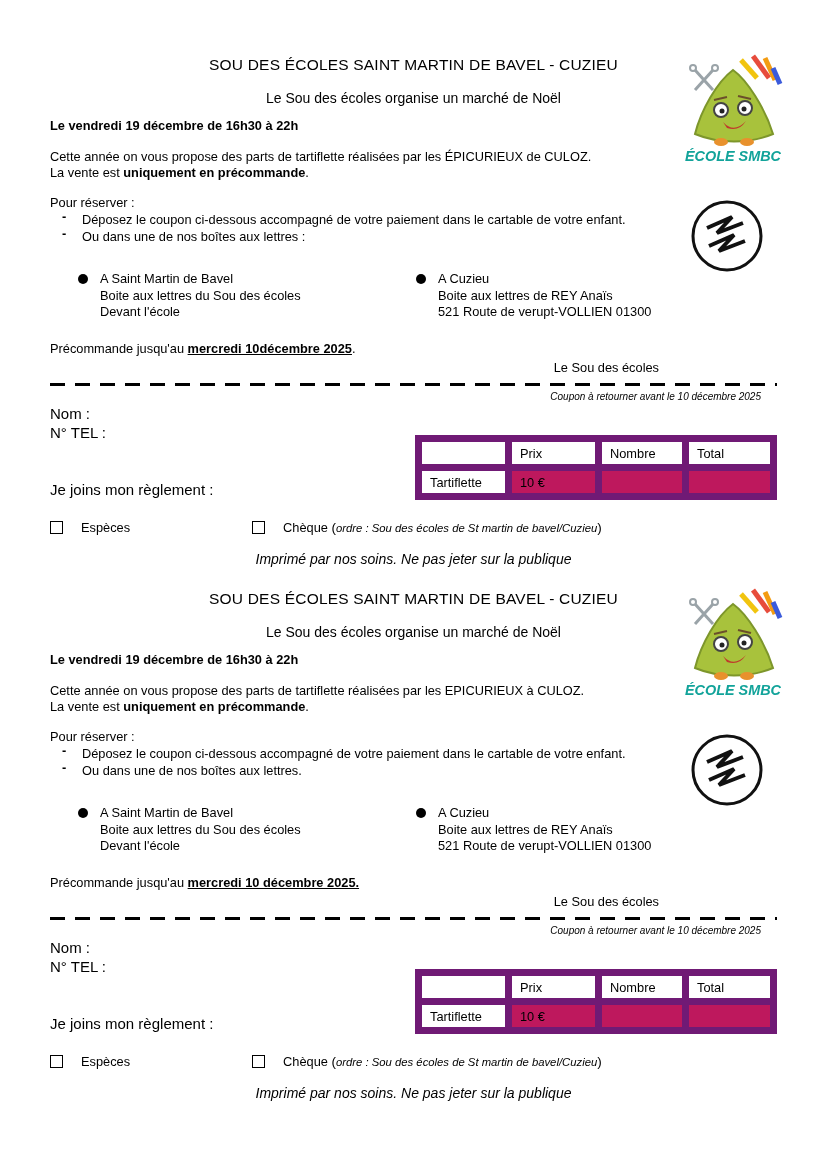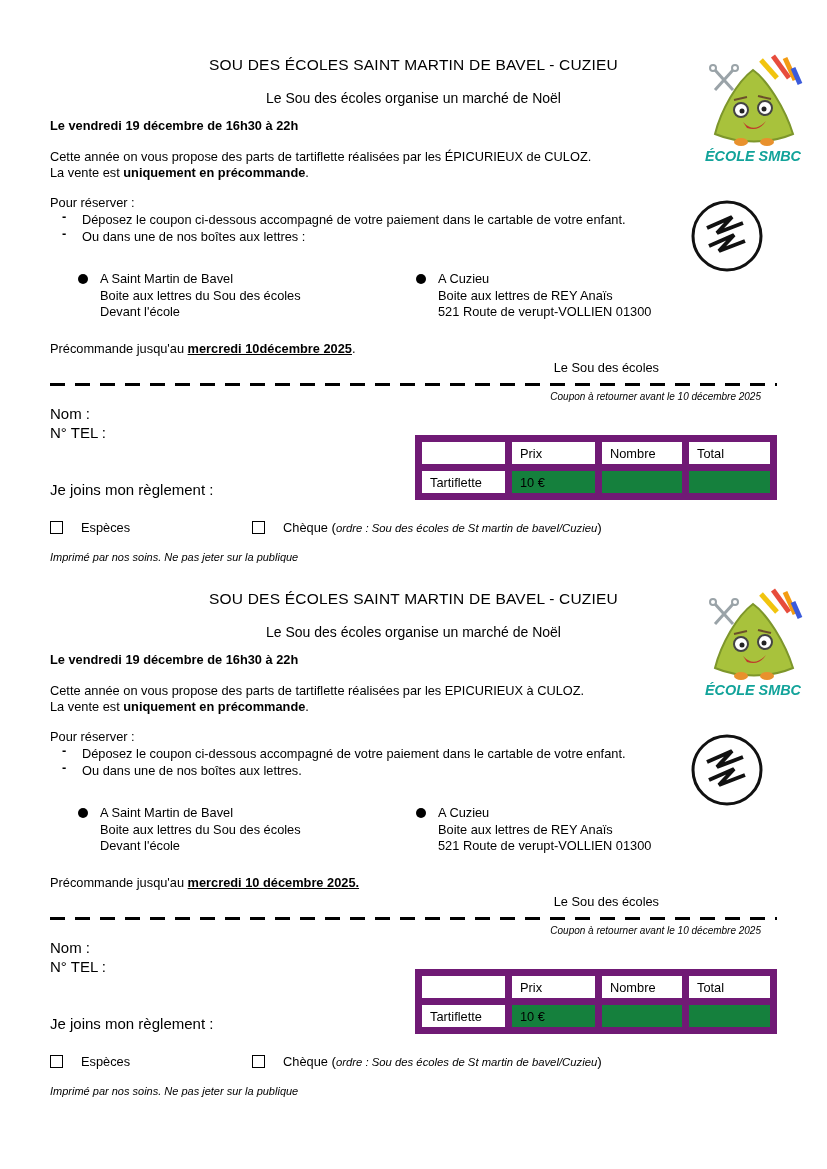--- a/index.html
+++ b/index.html
@@ -109,47 +109,47 @@
     margin-top: 30px;
   }
   .price-table th, .price-table td {
     border: 7px solid #701a75;
     height: 28px;
     padding: 0 8px;
     text-align: left;
     font-weight: 400;
     vertical-align: middle;
   }
-  .cell-shade { background: #15803d; }
+  .cell-shade { background: #be185d; }
   .pay-options {
     display: flex;
     align-items: flex-end;
     margin-top: 20px;
     font-size: 12.8px;
   }
   .pay-opt { display: flex; align-items: center; }
   .pay-opt + .pay-opt { margin-left: 122px; }
   .checkbox {
     display: inline-block;
     width: 13px; height: 13px;
     border: 1.6px solid #000;
     margin-right: 18px;
     background: #fff;
   }
   .order { font-size: 11.3px; font-style: italic; }
   .paren { font-size: 13.5px; }
   .print-note {
     margin: 16px 0 0;
-    text-align: left;
+    text-align: center;
     font-style: italic;
-    font-size: 11px;
+    font-size: 14px;
   }
   .logo {
     position: absolute;
-    right: 24px;
+    right: 44px;
     width: 100px;
   }
   .section--first .logo { top: 54px; }
   .section--second .logo { top: 4px; }
   .stamp {
     position: absolute;
     right: 60px;
     width: 80px; height: 80px;
   }
   .section--first .stamp { top: 196px; }

